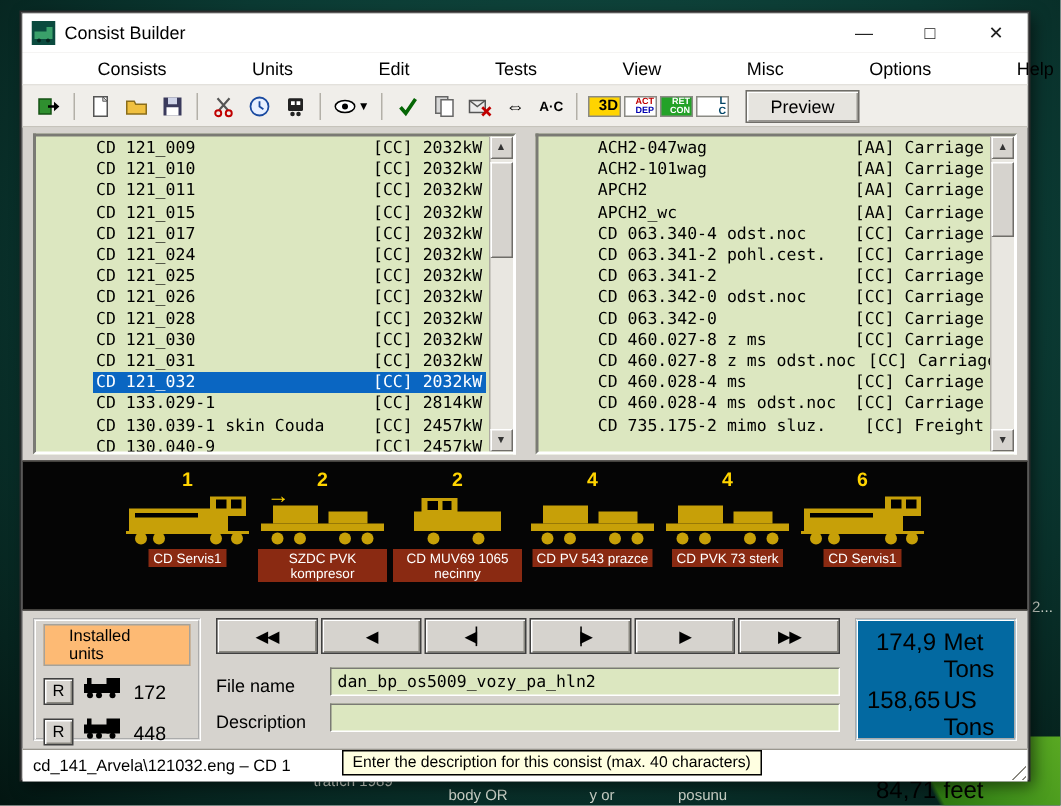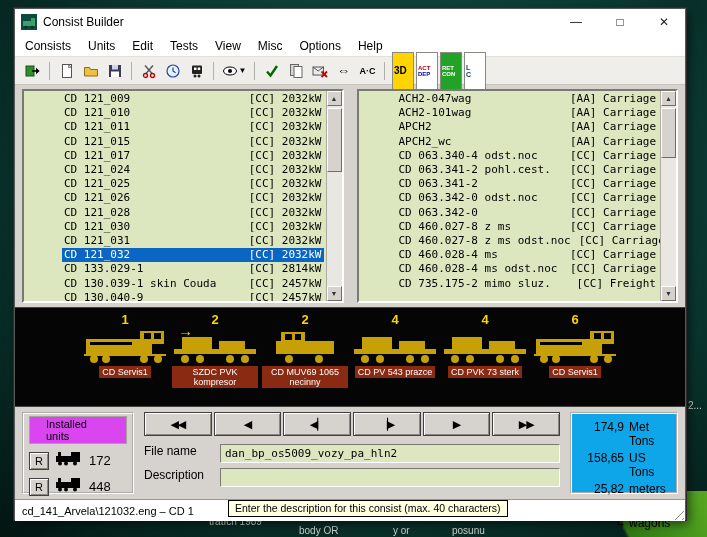--- a/index.html
+++ b/index.html
@@ -19,31 +19,31 @@
     display:flex; flex-direction:column; }
 
   .titlebar { height:26px; background:#ffffff; display:flex; align-items:center; padding:0 6px; flex:none; }
   .app-icon { width:16px; height:16px; margin-right:6px; flex:none; }
   .title-text { font-size:12px; color:#000; }
   .win-controls { margin-left:auto; display:flex; align-items:center; gap:30px; padding-right:8px; }
   .wc { font-size:12px; color:#222; width:14px; text-align:center; cursor:default; }
 
   .menubar { height:22px; background:#ffffff; display:flex; align-items:center; gap:17px;
     padding-left:10px; font-size:12px; border-bottom:1px solid #e3e1dc; flex:none; }
-  .menu-item { color:#000; }
+  .menu-item { color:#000;margin-left:40px; }
 
   .toolbar { height:28px; background:#f0eeea; border-bottom:1px solid #c6c3bb;
     display:flex; align-items:center; padding:0 6px; gap:1px; flex:none; }
   .tb-btn { width:23px; height:23px; display:flex; align-items:center; justify-content:center;
     background:transparent; border:1px solid transparent; font-size:12px; padding:0; }
   .tb-sep { width:1px; height:18px; background:#b3b0a8; margin:0 4px; flex:none; }
   .eye-caret { font-size:8px; margin-left:1px; }
   .mini-wrap { display:flex; gap:2px; margin-left:2px; }
-  .mini-btn { min-width:22px; height:38px; border:1px solid #8a8a84; background:#fff;
-    display:flex; flex-direction:column; align-items:flex-start; justify-content:center;
+  .mini-btn { min-width:22px; height:14px; border:1px solid #8a8a84; background:#fff;
+    display:flex; flex-direction:column; align-items:flex-end; justify-content:center;
     font-size:6px; line-height:6px; font-weight:bold; padding:0 1px; }
   .mini-btn.m0 { background:#ffd400; font-size:10px; line-height:10px; }
   .mini-btn.m1 span:nth-child(1){ color:#c00000; } .mini-btn.m1 span:nth-child(2){ color:#0000b0; }
   .mini-btn.m2 { background:#23a228; color:#fff; }
   .mini-btn.m3 { color:#004466; font-size:7px; line-height:7px; }
   .preview-btn { margin-left:10px; width:76px; height:22px; font-size:12px; color:#000;
     background:#e6e4df; border:1px solid #6f6d68;
     box-shadow: inset 1px 1px 0 #ffffff, inset -1px -1px 0 #979590; }
   .logo { margin-left:auto; margin-right:6px; font-weight:bold; font-size:18px; color:#0a0a0a;
     letter-spacing:0.5px; font-family:"Liberation Sans", sans-serif; }
@@ -74,39 +74,39 @@
   .cc-number { color:#ffd400; font-weight:bold; font-size:13px; height:17px; line-height:17px; }
   .cc-graphic { width:86px; height:36px; position:relative; flex:none; }
   .cc-arrow { position:absolute; left:6px; top:-6px; color:#ffd400; font-weight:bold; font-size:15px; }
   .cc-label { margin-top:2px; background:#8a2a12; color:#ffffff; font-size:9px; line-height:10px;
     text-align:center; padding:1px 3px; max-width:86px; }
 
   
   .bottom-row { height:92px; flex:none; display:flex; gap:10px; padding:5px 7px; }
   .installed-box { width:112px; flex:none; border:2px groove #ffffff; padding:2px 5px; background:#d6d3ce; }
   .ib-title { display:block; width:fit-content; margin:0 auto 1px; font-size:11px;
-    border:1px solid #a5a29a; padding:1px 16px; background:#d946ef; }
+    border:1px solid #a5a29a; padding:1px 16px; background:#fdba74; }
   .unit-row { display:flex; align-items:center; gap:6px; margin-top:7px; }
   .r-btn { width:20px; height:18px; font-size:11px; color:#000; background:#d6d3ce;
     border:1px solid #404040; box-shadow: inset 1px 1px 0 #fff, inset -1px -1px 0 #8a8880; }
   .unit-count { font-size:13px; color:#000; }
 
   .mid-col { flex:1; display:flex; flex-direction:column; }
   .nav-row { display:flex; gap:2px; height:24px; margin-bottom:8px; }
   .nav-btn { flex:1; font-size:11px; color:#000; background:#d6d3ce; letter-spacing:-1px;
     border:1px solid #404040; box-shadow: inset 1px 1px 0 #fff, inset -1px -1px 0 #8a8880; }
-  .field-row { display:flex; align-items:flex-start; height:20px; margin-bottom:4px; }
+  .field-row { display:flex; align-items:flex-end; height:20px; margin-bottom:4px; }
   .field-label { width:76px; font-size:12px; color:#000; flex:none; }
   .field-input { flex:1; height:19px; background:#dce7c0; color:#000;
     border:1px solid; border-color:#7a7a74 #ffffff #ffffff #7a7a74;
     font-family:"DejaVu Sans Mono", monospace; font-size:11px; padding:0 4px; }
 
-  .stats-box { width:108px; flex:none; border:2px groove #ffffff; background:#0ea5e9;
+  .stats-box { width:108px; flex:none; border:2px groove #ffffff; background:#0369a1;
     padding:6px 6px 4px; display:grid; grid-template-columns:46px auto; column-gap:5px;
-    row-gap:3px; font-size:12px; color:#000; align-content:start; }
+    row-gap:3px; font-size:16px; color:#000; align-content:start; }
   .stat-value { text-align:right; }
 
   .statusbar { height:22px; flex:none; background:#ffffff; border-top:1px solid #9a978f;
     display:flex; align-items:center; padding:0 7px; font-size:11px; color:#000; position:relative; }
   .grip { position:absolute; right:1px; bottom:1px; width:13px; height:13px;
     background: repeating-linear-gradient(315deg, #ffffff 0 1px, #8a8880 1px 2px, transparent 2px 5px);
     clip-path: polygon(100% 0, 100% 100%, 0 100%); }
 
   .tooltip { position:absolute; left:228px; top:500px; height:17px; z-index:60;
     background:#ffffe1; border:1px solid #000; font-size:10.5px; line-height:14px;
@@ -245,20 +245,21 @@
         </button>
         <button class="mini-btn m2">
           <span>RET</span>
           <span>CON</span>
         </button>
         <button class="mini-btn m3">
           <span>L</span>
           <span>C</span>
         </button>
       </span>
+    <button class="preview-btn">Preview</button>
   </div>
 
   <div class="lists">
     <div class="list-panel">
       <div class="list-rows">
           <div class="list-row">
             <span class="rn">CD 121_009</span>
             <span class="rm">[CC] 2032kW</span>
           </div>
           <div class="list-row">

